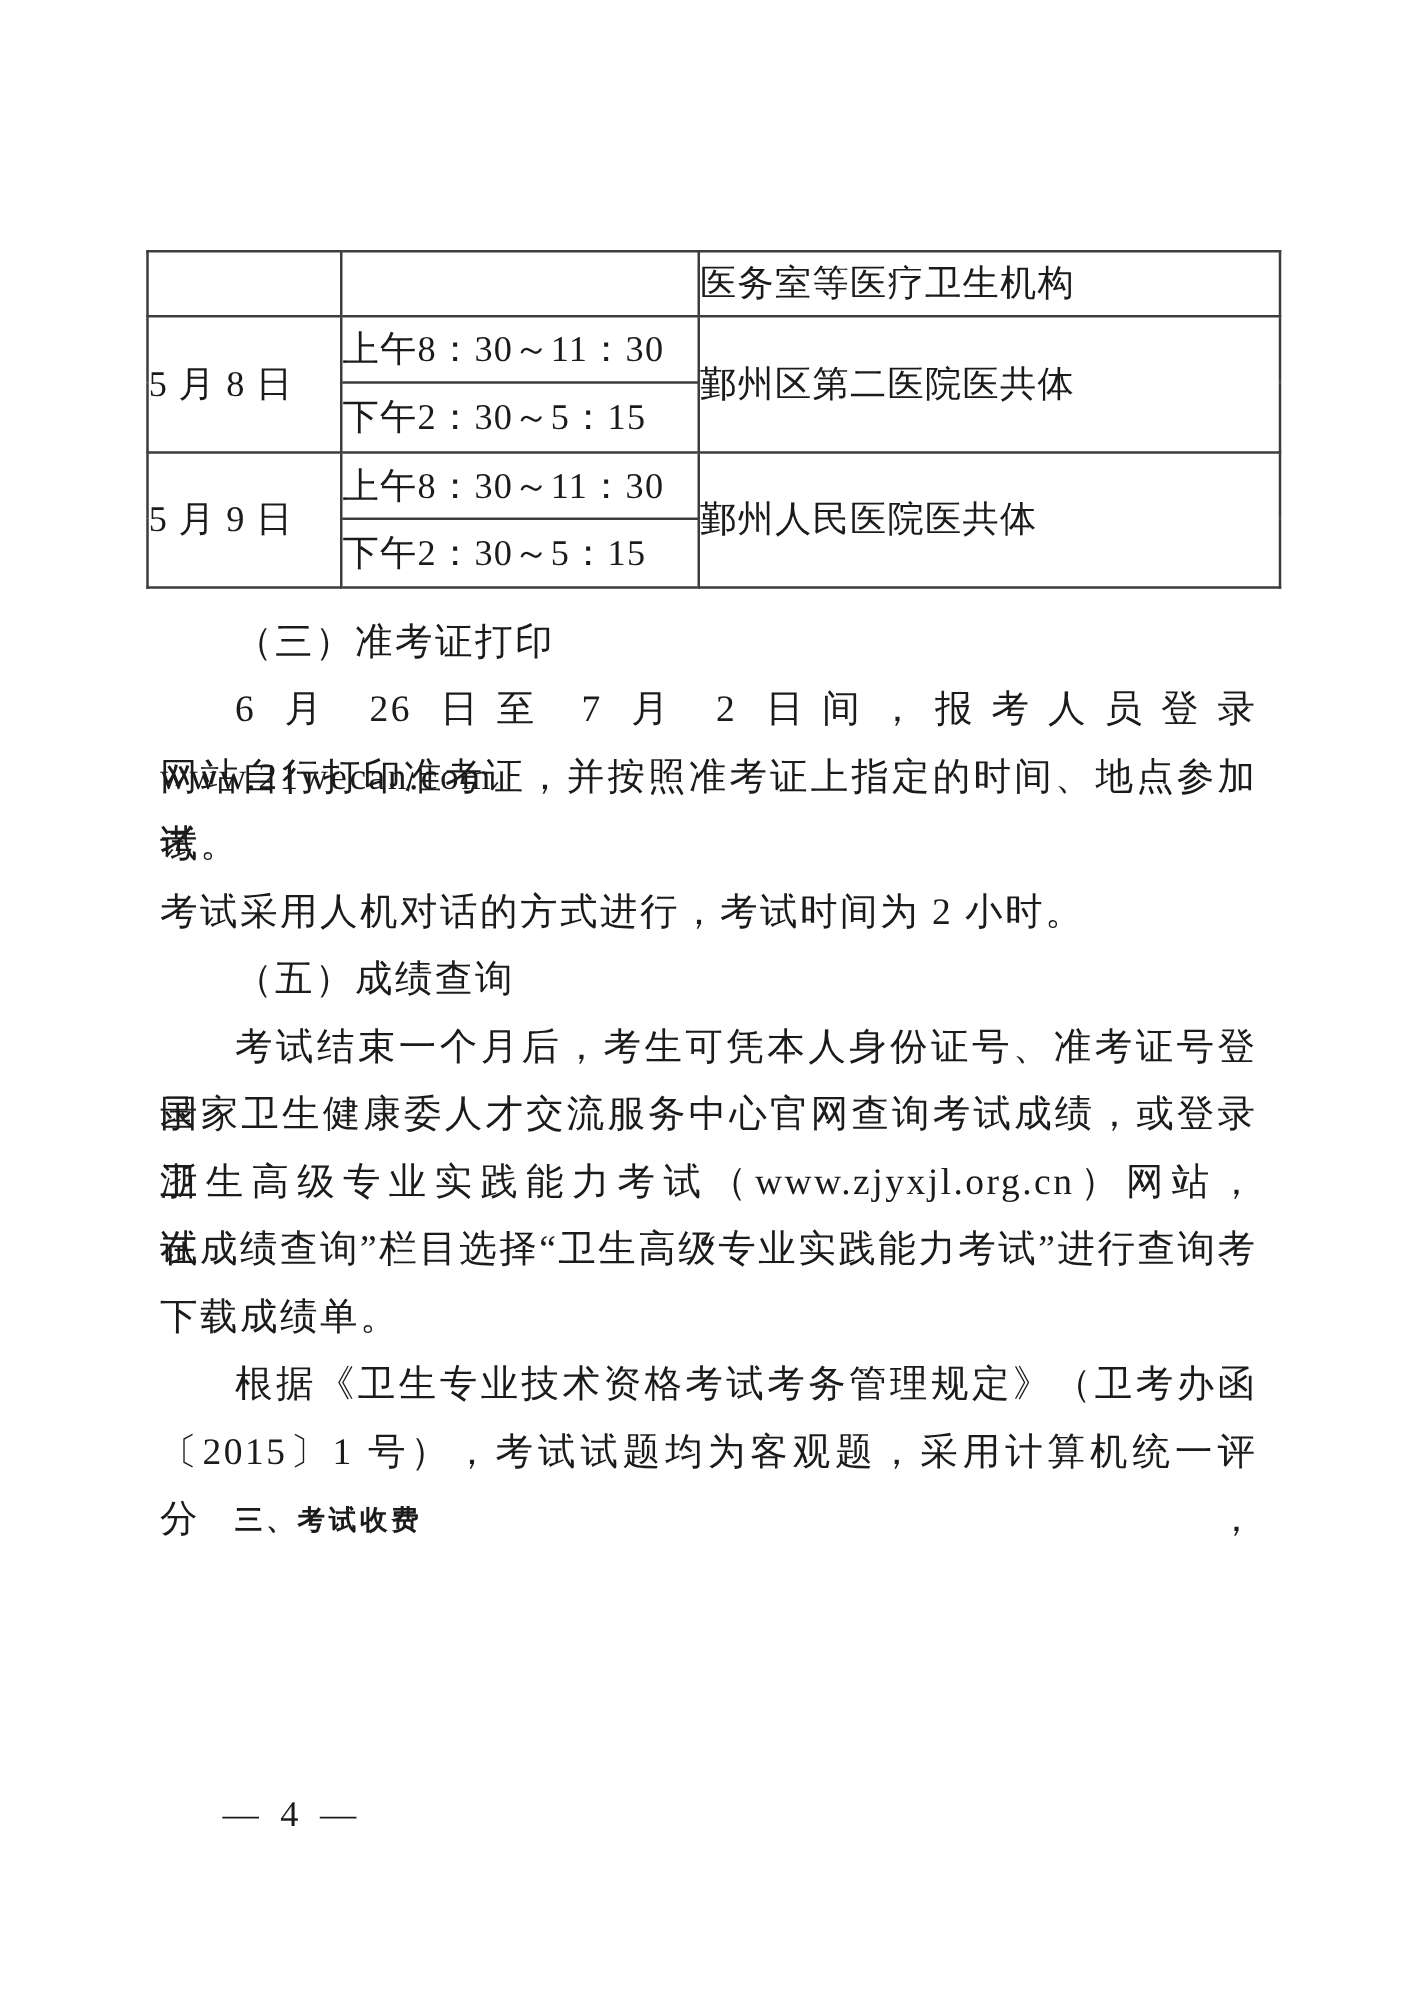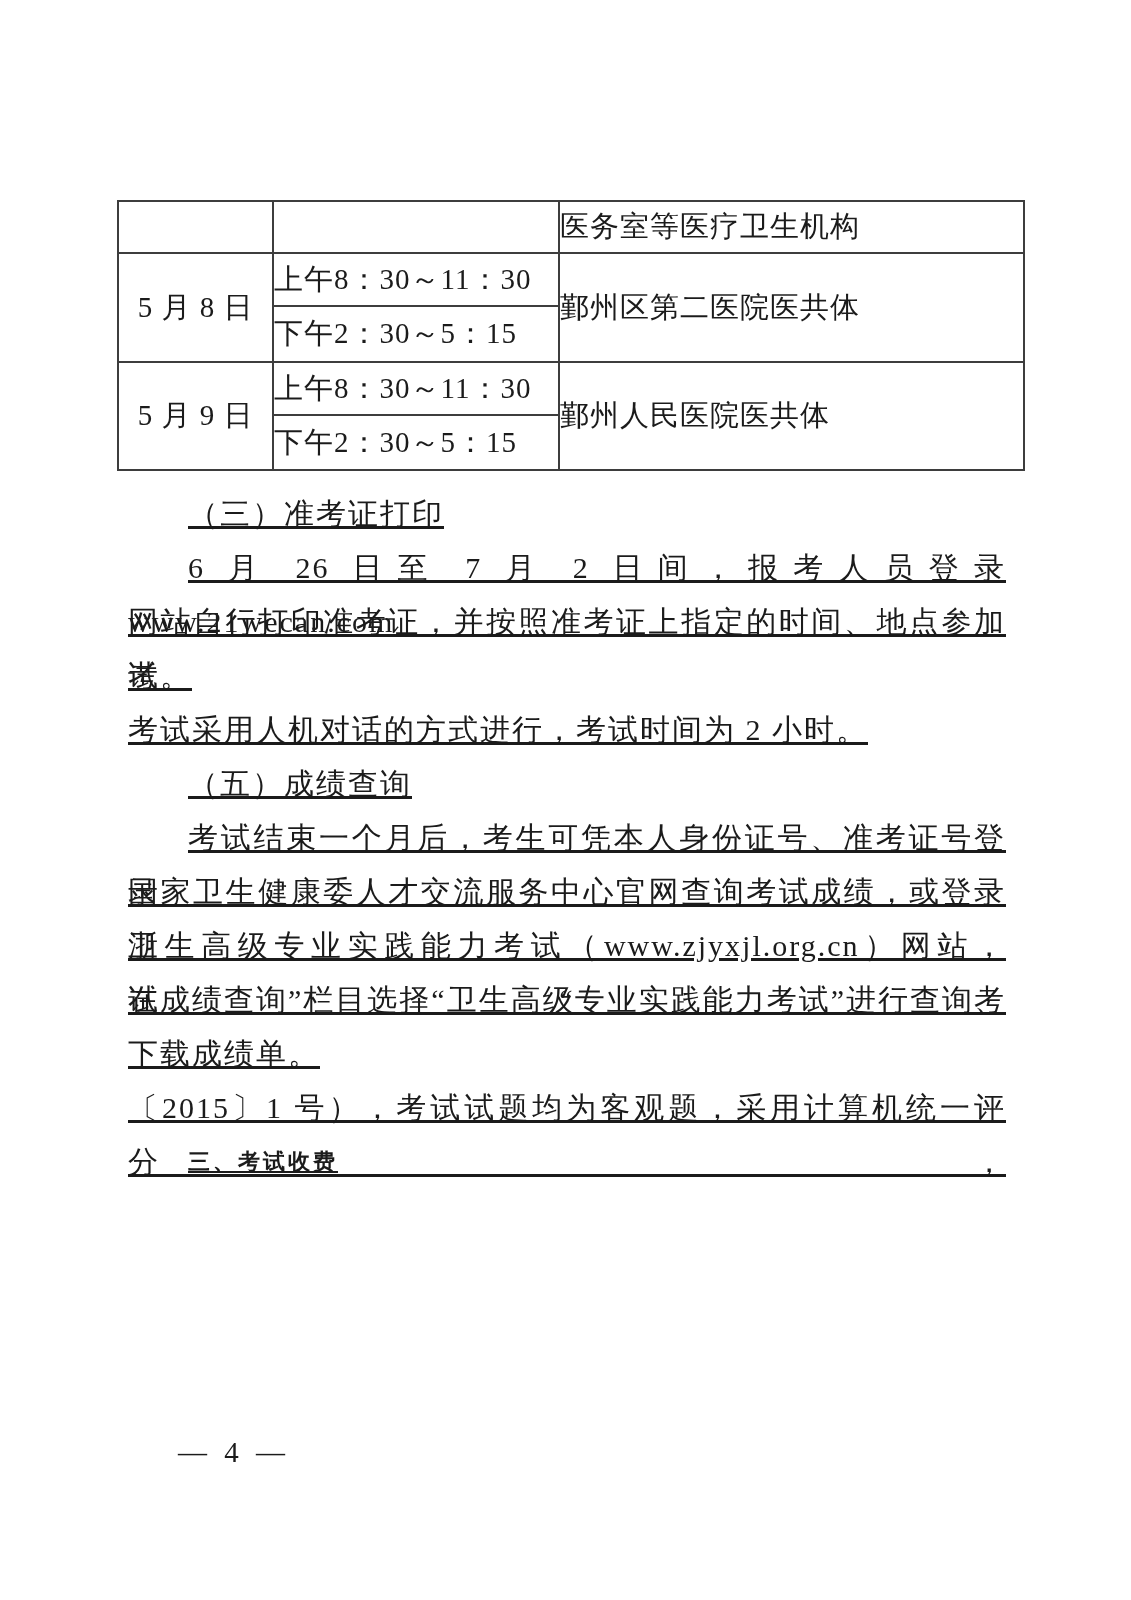--- a/index.html
+++ b/index.html
@@ -12,34 +12,33 @@
   table.sched{
     position:absolute;left:117px;top:200px;
     border-collapse:collapse;table-layout:fixed;border-radius:29px;
   }
   table.sched td{
     border:2px solid #3d3d3d;
     font-size:29px;letter-spacing:1px;
     vertical-align:middle;padding:0;
     overflow:hidden;white-space:nowrap;
   }
-  td.c-date{width:153px;text-align:center;}
+  td.c-date{width:153px;text-align:left;}
   td.c-time{width:284px;padding-left:10px;}
   td.c-venue{width:463px;padding-left:15px;}
   tr.r-head{height:52px;}
   tr.r-am1{height:53px;}
   tr.r-pm1{height:56px;}
   tr.r-am2{height:53px;margin-top:45px;}
   tr.r-pm2{height:55px;}
   
   .content{position:absolute;left:128px;top:487px;width:878px;}
   .ln{
     height:54px;line-height:54px;font-size:30px;letter-spacing:2px;
     white-space:nowrap;
-    text-decoration:underline;
   }
   .ind{text-indent:60px;}
   .jst{white-space:normal;text-align:justify;text-align-last:justify;}
   .hd{
     font-family:"Liberation Sans","DejaVu Sans",sans-serif;
     font-weight:700;font-size:22px;letter-spacing:3px;
   }
   
   .pagenum{
     position:absolute;left:178px;top:1437px;height:30px;line-height:30px;
@@ -80,17 +79,18 @@
   <div class="ln ind jst">6 月 26 日至 7 月 2 日间，报考人员登录 www.21wecan.com</div>
   <div class="ln jst">网站自行打印准考证，并按照准考证上指定的时间、地点参加考</div>
   <div class="ln">试。</div>
   <div class="ln">考试采用人机对话的方式进行，考试时间为 2 小时。</div>
   <div class="ln ind">（五）成绩查询</div>
   <div class="ln ind jst">考试结束一个月后，考生可凭本人身份证号、准考证号登录</div>
   <div class="ln jst">国家卫生健康委人才交流服务中心官网查询考试成绩，或登录浙</div>
   <div class="ln jst">卫生高级专业实践能力考试（www.zjyxjl.org.cn）网站，在“考</div>
   <div class="ln jst">试成绩查询”栏目选择“卫生高级专业实践能力考试”进行查询、</div>
   <div class="ln">下载成绩单。</div>
+  <div class="ln ind jst">根据《卫生专业技术资格考试考务管理规定》（卫考办函</div>
   <div class="ln jst">〔2015〕1 号），考试试题均为客观题，采用计算机统一评分，</div>
   <div class="ln ind hd">三、考试收费</div>
 </div>
 
 <div class="pagenum">— 4 —</div>
 
 </body></html>

